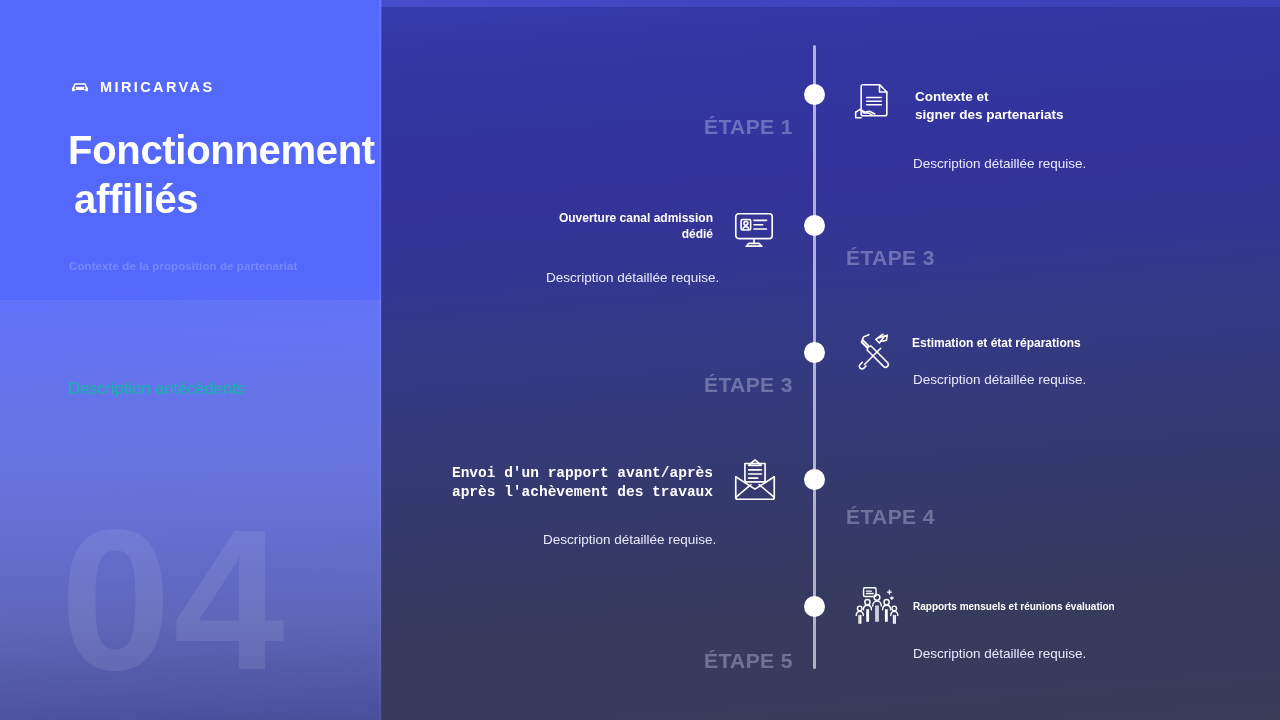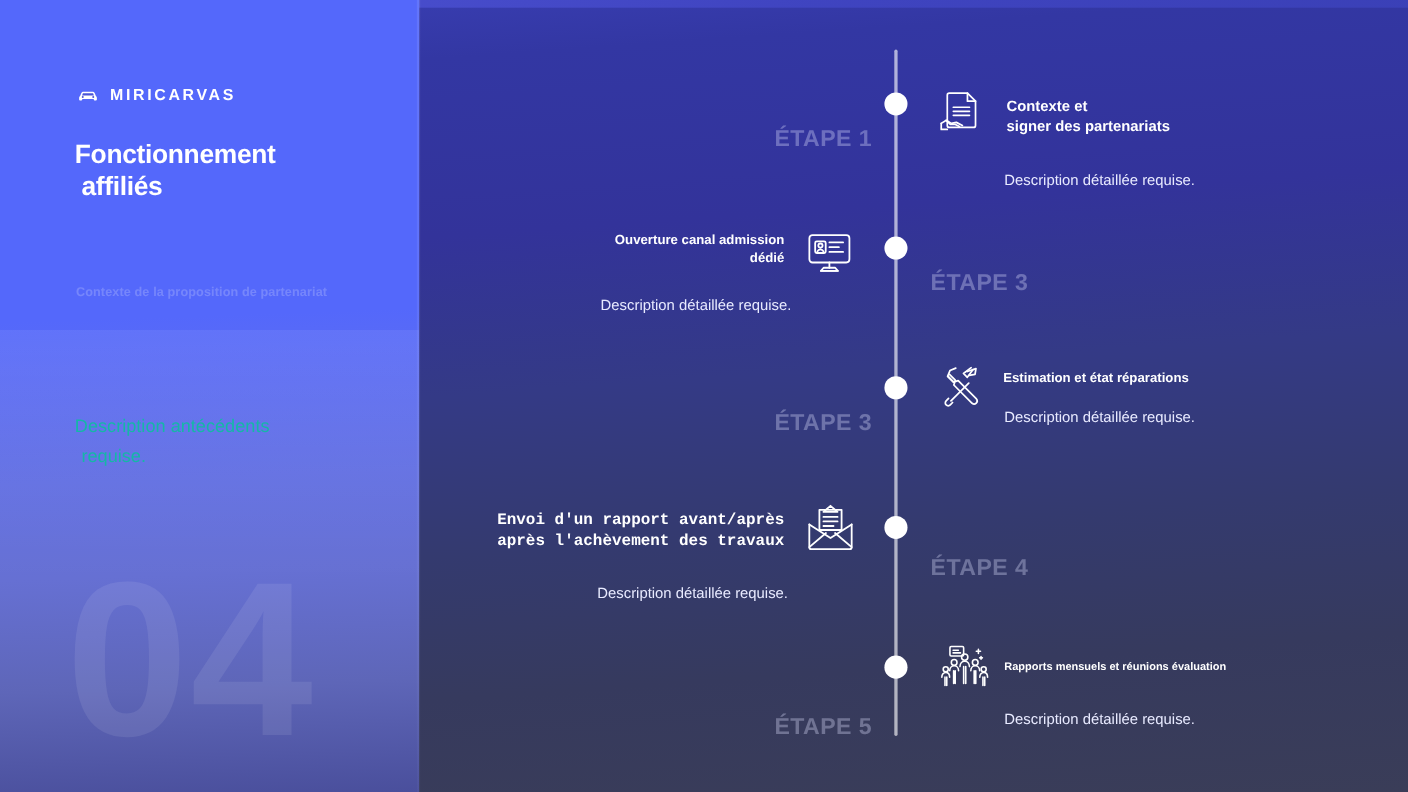--- a/index.html
+++ b/index.html
@@ -101,21 +101,21 @@
     font-weight: 700;
     letter-spacing: 2.4px;
   }
 
   
   #headline {
     position: absolute;
     left: 68px; top: 126px;
     width: 300px;
     color: #ffffff;
-    font-size: 24px;
+    font-size: 40px;
     font-weight: 700;
     line-height: 1.22;
     letter-spacing: -0.3px;
   }
   #headline .l2 { padding-left: 6px; display:block; }
 
   
   #subtitle {
     position: absolute;
     left: 69px; top: 260px;
@@ -253,21 +253,20 @@
 
   <div id="headline">
     <span>Fonctionnement</span>
     <span class="l2">affiliés</span>
   </div>
 
   <div id="subtitle">Contexte de la proposition de partenariat</div>
 
   <div id="left-desc">
     <span>Description antécédents</span>
-    <span class="l2">requise.</span>
   </div>
 
   <div id="timeline-axis"></div>
 
   <div class="dot" id="s1-dot"></div>
   <div class="step-label" id="s1-label">ÉTAPE 1</div>
   <div class="icon-box" id="s1-icon">
     <svg width="44" height="44" viewBox="0 0 48 48" fill="none" stroke="#ffffff" stroke-width="1.7" stroke-linecap="round" stroke-linejoin="round">
       <path d="M12 4h18l8 8v24a2 2 0 0 1-2 2H12a2 2 0 0 1-2-2V6a2 2 0 0 1 2-2z"></path>
       <path d="M30 4v8h8"></path>

